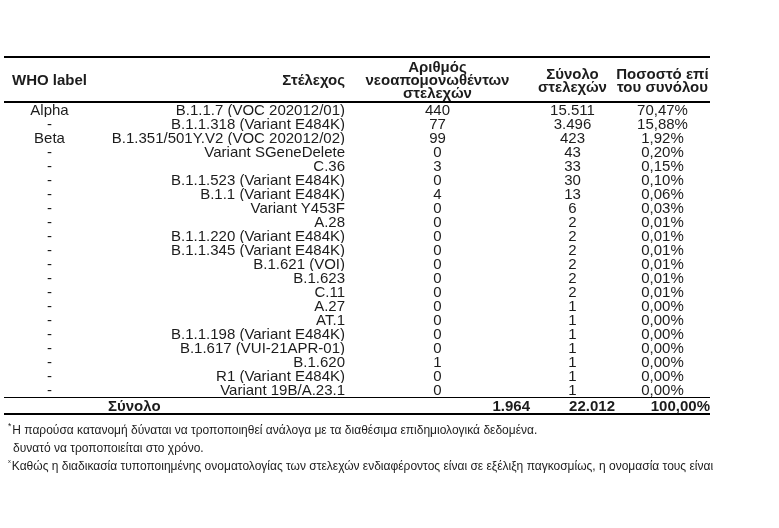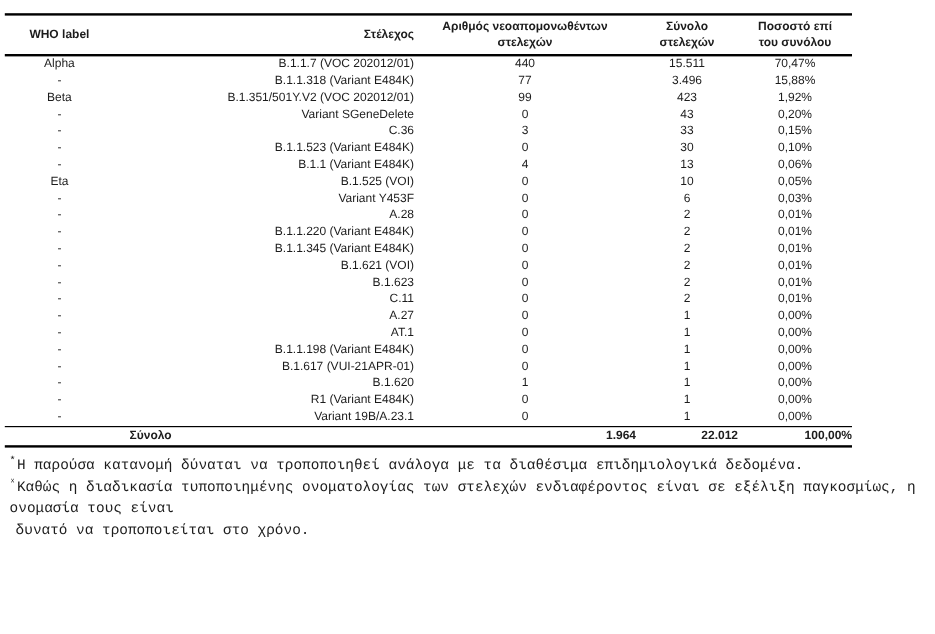--- a/index.html
+++ b/index.html
@@ -17,21 +17,22 @@
     width: 779px;
     height: 528px;
     padding-top: 11px;
     box-sizing: border-box;
   }
   table.variants {
     border-collapse: collapse;
     table-layout: fixed;
     width: 706px;
     margin-left: 4px;
-    font-size: 10px;
+    font-size: 15px;
+    margin-top: 45px;
   }
   table.variants col.c-who    { width: 91px; }
   table.variants col.c-strain { width: 250px; }
   table.variants col.c-new    { width: 185px; }
   table.variants col.c-total  { width: 85px; }
   table.variants col.c-pct    { width: 95px; }
 
   thead th {
     border-top: 2px solid #000;
     border-bottom: 2px solid #000;
@@ -63,21 +64,20 @@
     padding: 0;
     text-align: right;
     white-space: nowrap;
   }
   tfoot td.cell-strain { text-align: left; padding-left: 13px; }
 
   .footnotes {
     margin: 6px 0 0 8px;
     font-size: 12px;
     line-height: 18px;
-    font-family: Liberation Mono, monospace;
   }
   .fn sup {
     font-size: 8.5px;
     line-height: 0;
     vertical-align: 5px;
     margin-right: 1px;
   }
   .fn-cont { padding-left: 5px; }
 </style>
 </head>
@@ -121,21 +121,21 @@
         </tr>
         <tr>
           <td class="cell-who">-</td>
           <td class="cell-strain">B.1.1.318 (Variant E484K)</td>
           <td class="cell-new">77</td>
           <td class="cell-total">3.496</td>
           <td class="cell-pct">15,88%</td>
         </tr>
         <tr>
           <td class="cell-who">Beta</td>
-          <td class="cell-strain">B.1.351/501Y.V2 (VOC 202012/01)</td>
+          <td class="cell-strain">B.1.351/501Y.V2 (VOC 202012/02)</td>
           <td class="cell-new">99</td>
           <td class="cell-total">423</td>
           <td class="cell-pct">1,92%</td>
         </tr>
         <tr>
           <td class="cell-who">-</td>
           <td class="cell-strain">Variant SGeneDelete</td>
           <td class="cell-new">0</td>
           <td class="cell-total">43</td>
           <td class="cell-pct">0,20%</td>
@@ -153,27 +153,20 @@
           <td class="cell-new">0</td>
           <td class="cell-total">30</td>
           <td class="cell-pct">0,10%</td>
         </tr>
         <tr>
           <td class="cell-who">-</td>
           <td class="cell-strain">B.1.1 (Variant E484K)</td>
           <td class="cell-new">4</td>
           <td class="cell-total">13</td>
           <td class="cell-pct">0,06%</td>
-        </tr>
-        <tr>
-          <td class="cell-who">Eta</td>
-          <td class="cell-strain">B.1.525 (VOI)</td>
-          <td class="cell-new">0</td>
-          <td class="cell-total">10</td>
-          <td class="cell-pct">0,05%</td>
         </tr>
         <tr>
           <td class="cell-who">-</td>
           <td class="cell-strain">Variant Y453F</td>
           <td class="cell-new">0</td>
           <td class="cell-total">6</td>
           <td class="cell-pct">0,03%</td>
         </tr>
         <tr>
           <td class="cell-who">-</td>
@@ -273,17 +266,17 @@
         <td class="cell-strain">Σύνολο</td>
         <td>1.964</td>
         <td>22.012</td>
         <td>100,00%</td>
       </tr>
     </tfoot>
   </table>
 
   <div class="footnotes">
     <div class="fn"><sup>*</sup><span>Η παρούσα κατανομή δύναται να τροποποιηθεί ανάλογα με τα διαθέσιμα επιδημιολογικά δεδομένα.</span></div>
+    <div class="fn fn-cont">δυνατό να τροποποιείται στο χρόνο.</div>
     <div class="fn"><sup>ˣ</sup><span>Καθώς η διαδικασία τυποποιημένης ονοματολογίας των στελεχών ενδιαφέροντος είναι σε εξέλιξη παγκοσμίως, η ονομασία τους είναι</span></div>
-    <div class="fn fn-cont">δυνατό να τροποποιείται στο χρόνο.</div>
   </div>
 
 </div>
 
 </body></html>

